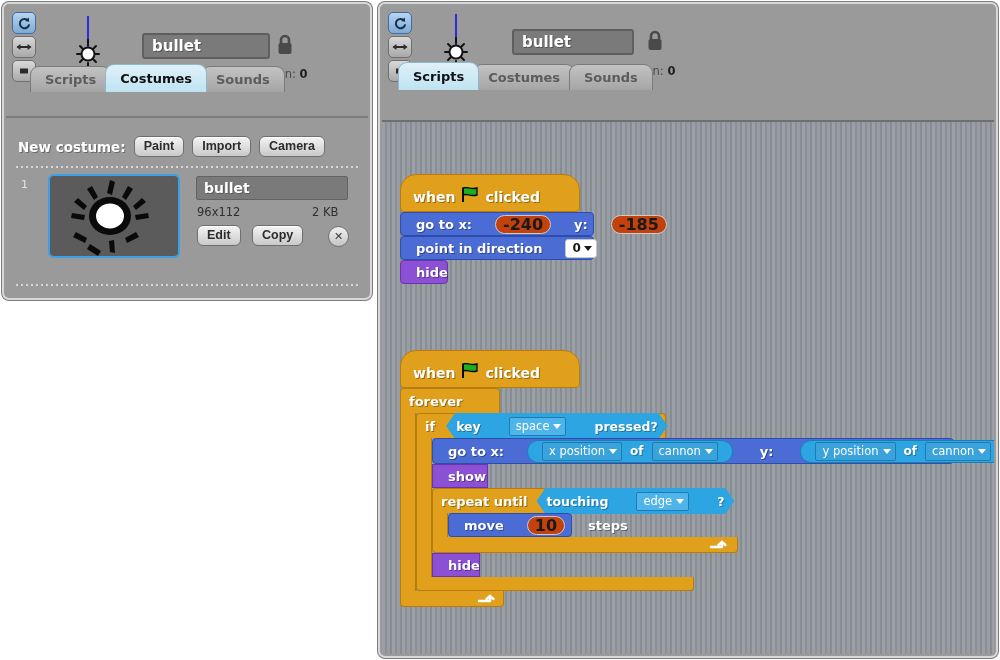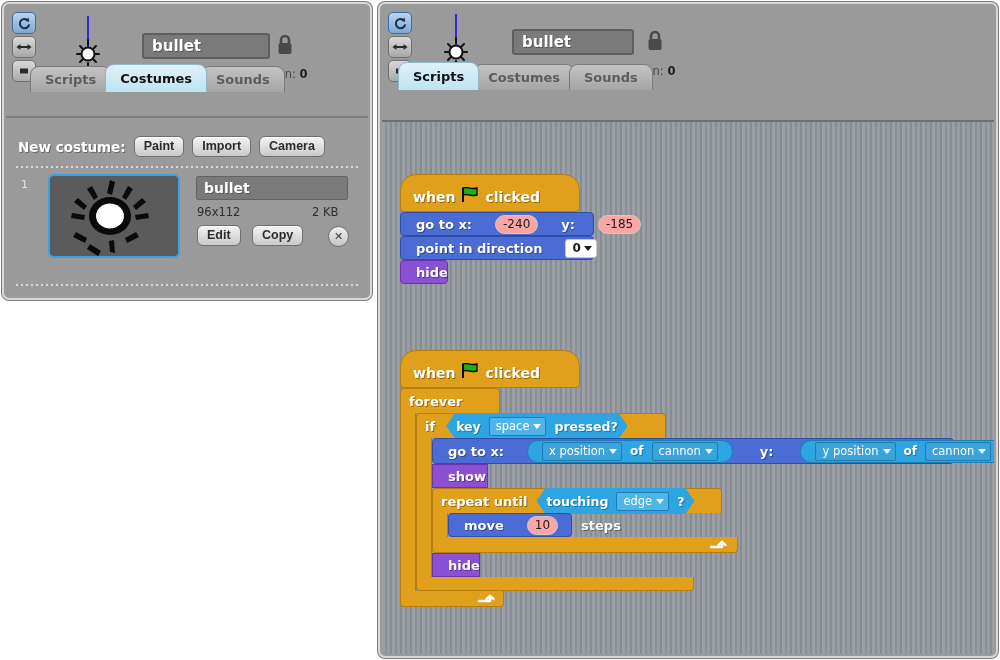--- a/index.html
+++ b/index.html
@@ -163,23 +163,23 @@
     font-size:14px;font-weight:bold;color:#ffffff;
     text-shadow:1px 1px 0 rgba(0,0,0,.35);
     box-sizing:border-box;
     white-space:nowrap;
   }
   .hat-inner{display:flex;align-items:center;gap:6px;}
 
   
   .oval{
     display:inline-flex;align-items:center;justify-content:center;
-    background:#fca5a5;color:#1a1a1a;
+    background:#c2410c;color:#1a1a1a;
     border-radius:10px;height:17px;padding:0 7px;
-    font-size:12px;font-weight:normal;
+    font-size:16px;font-weight:bold;
     text-shadow:none;margin:0 3px;
     border:1px solid #cccccc;
   }
   
   .ddnum{
     display:inline-flex;align-items:center;gap:3px;
     background:#ffffff;color:#1a1a1a;
     border-radius:3px;height:17px;padding:0 4px 0 6px;
     font-size:12px;font-weight:bold;text-shadow:none;margin:0 3px;
     border:1px solid #c6c6c6;
@@ -208,20 +208,21 @@
   }
   
   .boolean{
     display:inline-flex;align-items:center;
     background:#2da5e2;
     height:26px;padding:0 10px;
     font-size:12.5px;font-weight:bold;color:#ffffff;
     text-shadow:1px 1px 0 rgba(0,0,0,.3);
     margin:0 3px;
     clip-path:polygon(9px 0,calc(100% - 9px) 0,100% 50%,calc(100% - 9px) 100%,9px 100%,0 50%);
+    gap:20px;
   }
   
   .cblock{position:relative;}
   .c-top{
     background:#e0a01c;border:1px solid #b87c0c;
     border-bottom:none;border-radius:4px 4px 0 0;
     height:25px;display:flex;align-items:center;padding:0 8px;
     font-size:13px;font-weight:bold;color:#fff;
     text-shadow:1px 1px 0 rgba(0,0,0,.35);
     box-sizing:border-box;white-space:nowrap;

